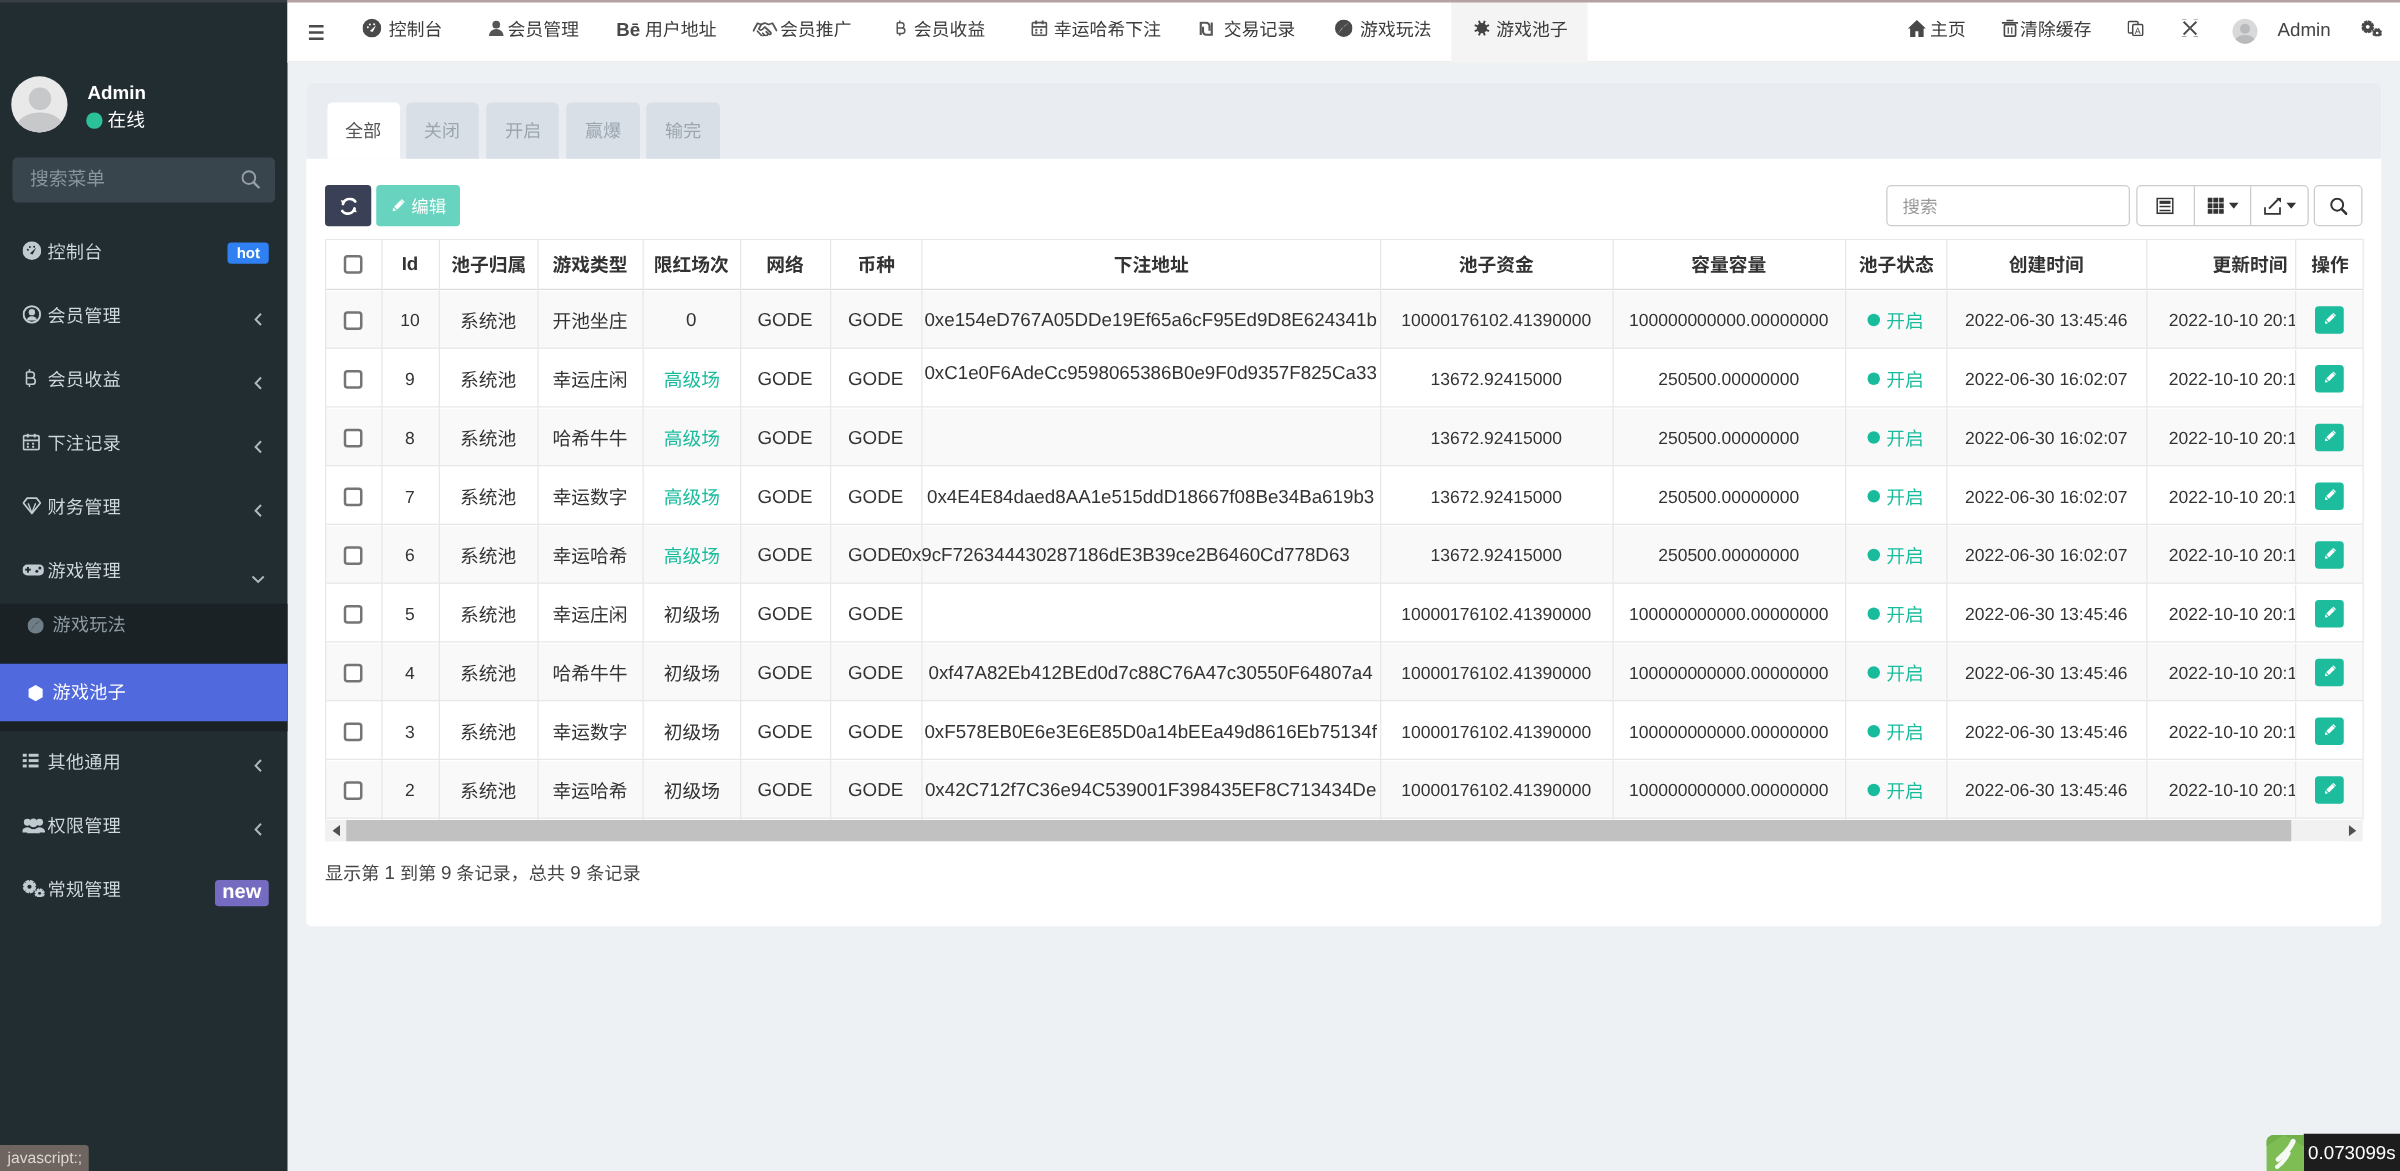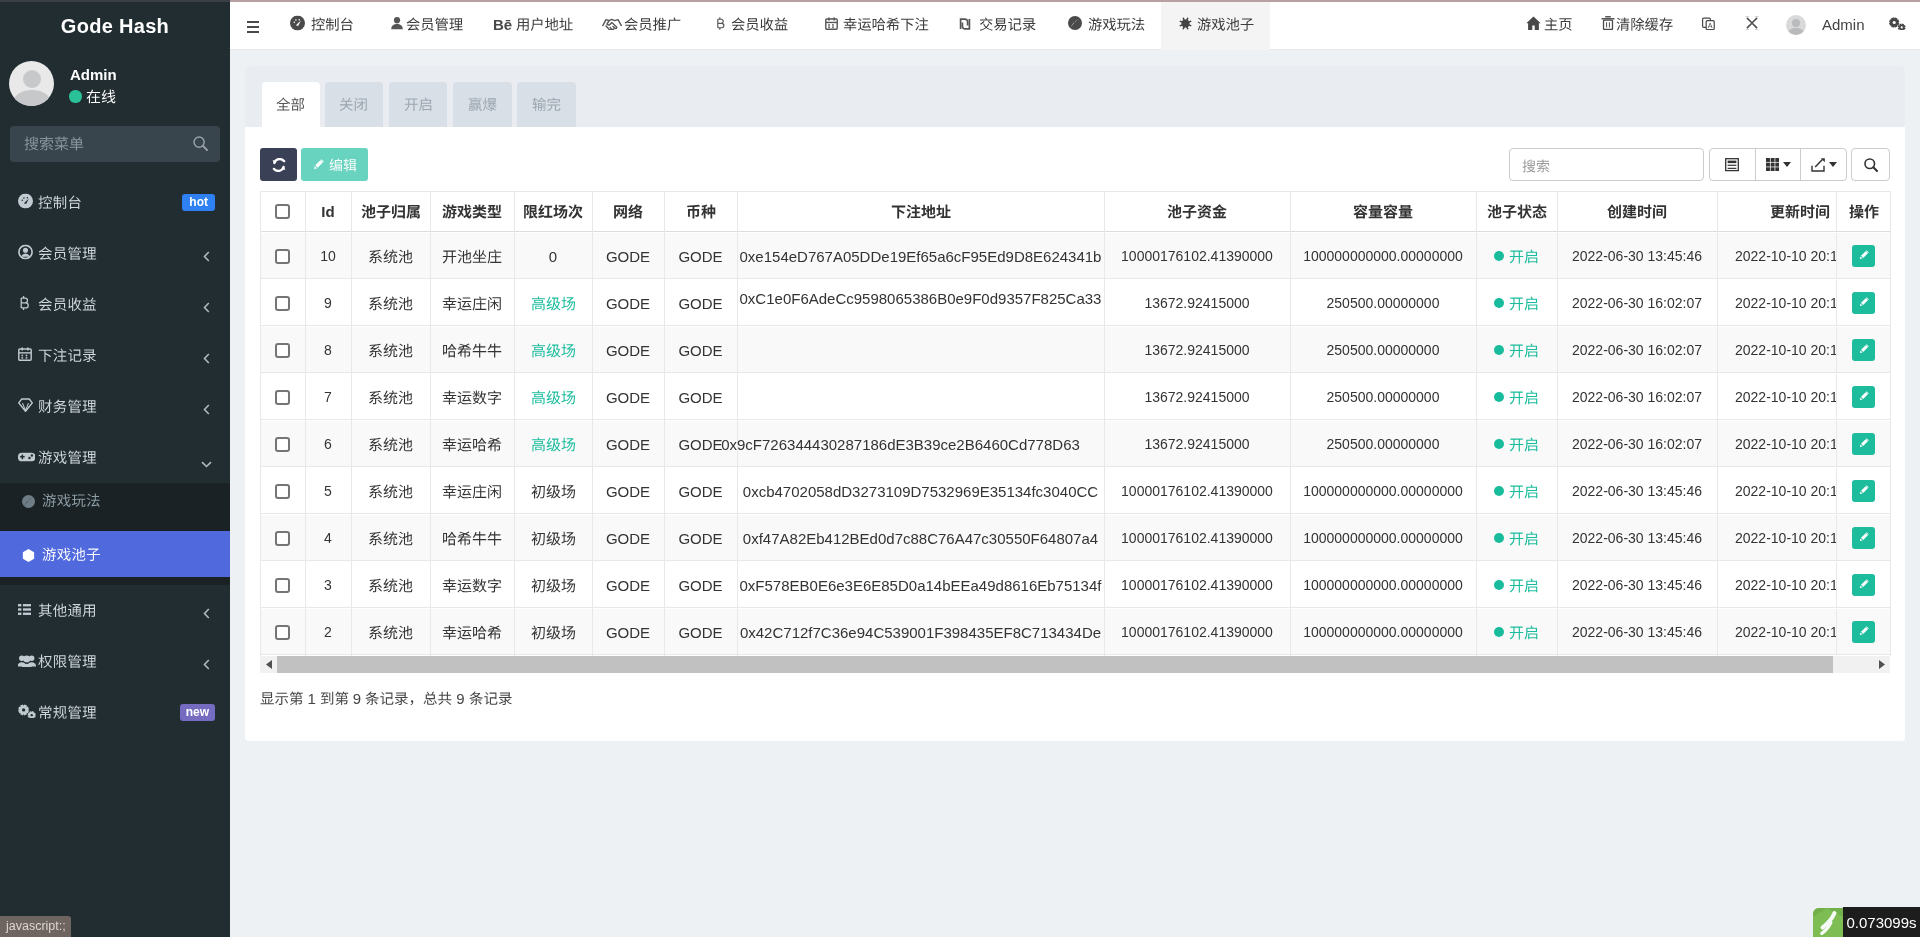--- a/index.html
+++ b/index.html
@@ -1,21 +1,20 @@
 <!DOCTYPE html>
 <html><head><meta charset="utf-8"><title>Gode Hash</title><style>
 *{margin:0;padding:0;box-sizing:border-box}
 html,body{width:1920px;height:937px;overflow:hidden}
 body{font-family:"Liberation Sans",sans-serif;background:#eef1f4;position:relative}
 .abs{position:absolute}
 svg.k{display:inline-block}
 .cell{position:absolute;display:flex;align-items:center;justify-content:center;white-space:nowrap}
 </style></head><body>
 <div class="abs" style="left:0;top:0;width:230px;height:937px;background:#222d32">
-    <div class="abs" style="left:0;top:0;width:230px;height:50px;text-align:center;line-height:52px;color:#fff;font-size:20px;font-weight:bold;letter-spacing:0.3px">Gode Hash</div>
     <div class="abs" style="left:9px;top:61px;width:45px;height:45px;border-radius:50%;background:#e9e9e9;overflow:hidden">
       <div class="abs" style="left:13.5px;top:9px;width:18px;height:18px;border-radius:50%;background:#c6c8ca"></div>
       <div class="abs" style="left:4.5px;top:29px;width:36px;height:22px;border-radius:50%;background:#c6c8ca"></div>
     </div>
     <div class="abs" style="left:70px;top:66px;color:#fff;font-size:15px;font-weight:bold">Admin</div>
     <div class="abs" style="left:69px;top:90px;width:12.5px;height:12.5px;border-radius:50%;background:#2bc198"></div>
     <div class="abs" style="left:86px;top:88px"><svg class="k" style="vertical-align:-1.8px" width="30.0" height="15.0" viewBox="0 -880 2000 1000">
         <g transform="scale(1,-1)" fill="#ffffff">
           <use href="#c5728" x="0"></use>
           <use href="#c7ebf" x="1000"></use>
@@ -246,21 +245,21 @@
           </g>
         </svg></div>
       <div class="abs" style="left:38px;top:50%;transform:translateY(-50%)"><svg class="k" style="vertical-align:-1.7px" width="58.8" height="14.5" viewBox="0 -880 4055 1000">
           <g transform="scale(1,-1)" fill="#cfd8dc">
             <use href="#c5e38" x="0"></use>
             <use href="#c89c4" x="1014"></use>
             <use href="#c7ba1" x="2028"></use>
             <use href="#c7406" x="3041"></use>
           </g>
         </svg></div>
-      <div class="abs" style="right:15px;top:17px;background:#756bc0;color:#fff;font-size:12px;font-weight:bold;padding:1px 6px 2px;border-radius:3px">new</div>
+      <div class="abs" style="right:15px;top:17px;background:#756bc0;color:#fff;font-size:16px;font-weight:bold;padding:1px 6px 2px;border-radius:3px">new</div>
     </div>
     <div class="abs" style="left:0;top:916px;width:71px;height:21px;background:#6e6460;border-top-right-radius:3px;color:#dcd7d3;font-size:12.5px;line-height:21px;padding-left:6px">javascript:;</div>
   </div>
 <div class="abs" style="left:230px;top:0;width:1690px;height:50px;background:#fff;border-bottom:1px solid #e7e7e7">
     <div class="abs" style="left:931px;top:2px;width:109px;height:48px;background:#f4f4f4"></div>
     <div class="abs" style="left:17px;top:19px"><svg width="12" height="12" viewBox="0 0 12 12" style="">
         <rect x="0" y="0" width="12" height="2" fill="#4a4a4a"></rect>
         <rect x="0" y="5" width="12" height="2" fill="#4a4a4a"></rect>
         <rect x="0" y="10" width="12" height="2" fill="#4a4a4a"></rect>
       </svg></div>
@@ -941,20 +940,23 @@
           <use href="#c573a" x="2000"></use>
         </g>
       </svg>
     </div>
     <div class="cell" style="left:332px;top:183px;width:72px;height:46px">
       <span style="font-size:15px;color:#333333">GODE</span>
     </div>
     <div class="cell" style="left:404px;top:183px;width:73px;height:46px">
       <span style="font-size:15px;color:#333333">GODE</span>
     </div>
+    <div class="cell" style="left:477px;top:183px;width:367px;height:46px">
+      <span style="font-size:15px;color:#333333">0x4E4E84daed8AA1e515ddD18667f08Be34Ba619b3</span>
+    </div>
     <div class="cell" style="left:844px;top:183px;width:186px;height:46px">
       <span style="font-size:14px;color:#333333">13672.92415000</span>
     </div>
     <div class="cell" style="left:1030px;top:183px;width:186px;height:46px">
       <span style="font-size:14px;color:#333333">250500.00000000</span>
     </div>
     <div class="cell" style="left:1216px;top:183px;width:81px;height:46px">
       <span style="display:inline-block;width:10px;height:10px;border-radius:50%;background:#18bc9c;margin-right:5px"></span>
       <svg class="k" style="vertical-align:-1.8px" width="30.0" height="15.0" viewBox="0 -880 2000 1000">
         <g transform="scale(1,-1)" fill="#18bc9c">
@@ -1065,23 +1067,20 @@
           <use href="#c7ea7" x="1000"></use>
           <use href="#c573a" x="2000"></use>
         </g>
       </svg>
     </div>
     <div class="cell" style="left:332px;top:277px;width:72px;height:46px">
       <span style="font-size:15px;color:#333333">GODE</span>
     </div>
     <div class="cell" style="left:404px;top:277px;width:73px;height:46px">
       <span style="font-size:15px;color:#333333">GODE</span>
-    </div>
-    <div class="cell" style="left:477px;top:277px;width:367px;height:46px">
-      <span style="font-size:15px;color:#333333">0xcb4702058dD3273109D7532969E35134fc3040CC</span>
     </div>
     <div class="cell" style="left:844px;top:277px;width:186px;height:46px">
       <span style="font-size:14px;color:#333333">10000176102.41390000</span>
     </div>
     <div class="cell" style="left:1030px;top:277px;width:186px;height:46px">
       <span style="font-size:14px;color:#333333">100000000000.00000000</span>
     </div>
     <div class="cell" style="left:1216px;top:277px;width:81px;height:46px">
       <span style="display:inline-block;width:10px;height:10px;border-radius:50%;background:#18bc9c;margin-right:5px"></span>
       <svg class="k" style="vertical-align:-1.8px" width="30.0" height="15.0" viewBox="0 -880 2000 1000">

